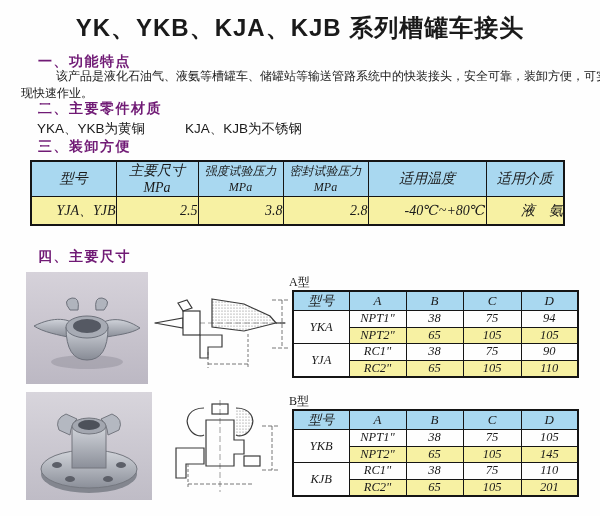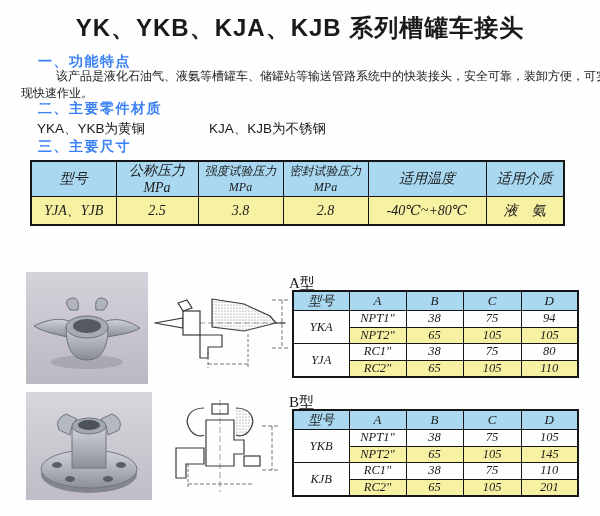--- a/index.html
+++ b/index.html
@@ -1,42 +1,42 @@
 <!DOCTYPE html>
 <html><head>
 <meta charset="utf-8">
 <style>
   html,body{margin:0;padding:0;background:#ffffff;}
   .page{position:relative;width:600px;height:516px;background:#fefefe;overflow:hidden;
         font-family:"Liberation Sans",sans-serif;color:#1a1a1a;}
   .title{position:absolute;top:12px;left:0;width:100%;text-align:center;
          font-size:24px;font-weight:bold;letter-spacing:1px;}
-  .sec-heading{position:absolute;left:38px;color:#3b82f6;font-weight:bold;
+  .sec-heading{position:absolute;left:38px;color:#701a75;font-weight:bold;
                font-size:14px;letter-spacing:1.5px;}
   #h1{top:53px}#h2{top:100px}#h3{top:138px}#h4{top:248px}
   .body-text{position:absolute;top:68px;left:21px;width:590px;font-size:12px;
              line-height:17px;text-indent:35px;}
   .material{position:absolute;top:120px;left:37px;font-size:13.5px;}
-  .material .right{margin-left:64px;}
+  .material .right{margin-left:40px;}
 
   table{border-collapse:collapse;table-layout:fixed;text-align:center;
         font-family:"Liberation Serif","DejaVu Serif",serif;font-style:italic;}
   .perf{position:absolute;left:30px;top:160px;width:533px;font-size:14px;
         border:2px solid #151515;}
   .perf th,.perf td{border:1px solid #151515;padding:0;height:27px;overflow:hidden;}
   .perf .hdr th{background:#a9d8f0;font-weight:normal;}
   .perf .hdr th.small{font-size:12px;}
-  .perf tr.row-yellow td{background:#f7f1a3;}
+  .perf tr.row-yellow td{background:#f7f1a3;text-align:right;}
 
   .dim{position:absolute;left:292px;width:285px;font-size:12.5px;border:2px solid #151515;}
   .dim th,.dim td{border:1px solid #151515;padding:0;height:15.5px;overflow:hidden;}
   .dim .hdr th{background:#a9d8f0;font-weight:normal;font-size:13px;}
   .dim td.yellow{background:#f7f1a3;}
   #dim-a{top:290px}#dim-b{top:409px}
-  .dim-label{position:absolute;left:289px;font-family:"Liberation Serif",serif;font-size:15px;}
+  .dim-label{position:absolute;left:289px;font-family:"Liberation Serif",serif;font-size:12px;}
   #label-a{top:274px}#label-b{top:393px}
 
   .fig{position:absolute;}
   #photo-a{left:26px;top:272px;width:122px;height:112px;}
   #draw-a{left:152px;top:286px;width:140px;height:88px;}
   #photo-b{left:26px;top:392px;width:126px;height:108px;}
   #draw-b{left:158px;top:398px;width:128px;height:98px;}
   .fig svg{display:block;width:100%;height:100%;}
 </style>
 </head>
@@ -47,51 +47,52 @@
   <div class="title">YK、YKB、KJA、KJB 系列槽罐车接头</div>
 
   <div class="sec-heading" id="h1">一、功能特点</div>
   <div class="body-text">该产品是液化石油气、液氨等槽罐车、储罐站等输送管路系统中的快装接头，安全可靠，装卸方便，可实现快速作业。</div>
 
   <div class="sec-heading" id="h2">二、主要零件材质</div>
   <div class="material">
     <span>YKA、YKB为黄铜</span><span class="right">KJA、KJB为不锈钢</span>
   </div>
 
-  <div class="sec-heading" id="h3">三、主要尺寸</div>
+  <div class="sec-heading" id="h3">三、装卸方便</div>
 
   <table class="perf">
     <colgroup>
       <col style="width:85px">
         <col style="width:82px">
         <col style="width:85px">
       <col style="width:85px">
         <col style="width:118px">
         <col style="width:78px">
     </colgroup>
     <tbody>
         <tr class="hdr">
       <th>型号</th>
-      <th>公称压力 MPa</th>
+      <th>主要尺寸 MPa</th>
       <th class="small">强度试验压力MPa</th>
       <th class="small">密封试验压力MPa</th>
       <th>适用温度</th>
       <th>适用介质</th>
     </tr>
     <tr class="row-yellow">
       <td>YJA、YJB</td>
       <td>2.5</td>
       <td>3.8</td>
       <td>2.8</td>
       <td>-40℃~+80℃</td>
       <td>液　氨</td>
     </tr>
   </tbody>
     </table>
 
+  <div class="sec-heading" id="h4">四、主要尺寸</div>
 
   <div class="fig" id="photo-a">
     <svg viewBox="0 0 122 112">
       <defs>
         <linearGradient id="bgA" x1="0" y1="0" x2="0" y2="1">
           <stop offset="0" stop-color="#d6d2da"></stop>
             <stop offset="1" stop-color="#bcb8c3"></stop>
         </linearGradient>
         <linearGradient id="metA" x1="0" y1="0" x2="0" y2="1">
           <stop offset="0" stop-color="#cfd2d9"></stop>
@@ -205,21 +206,21 @@
       <td class="yellow">NPT2"</td>
       <td class="yellow">65</td>
       <td class="yellow">105</td>
       <td class="yellow">105</td>
     </tr>
     <tr>
       <td rowspan="2">YJA</td>
       <td>RC1"</td>
       <td>38</td>
       <td>75</td>
-      <td>80</td>
+      <td>90</td>
     </tr>
     <tr>
       <td class="yellow">RC2"</td>
       <td class="yellow">65</td>
       <td class="yellow">105</td>
       <td class="yellow">110</td>
     </tr>
   </tbody>
     </table>
 

